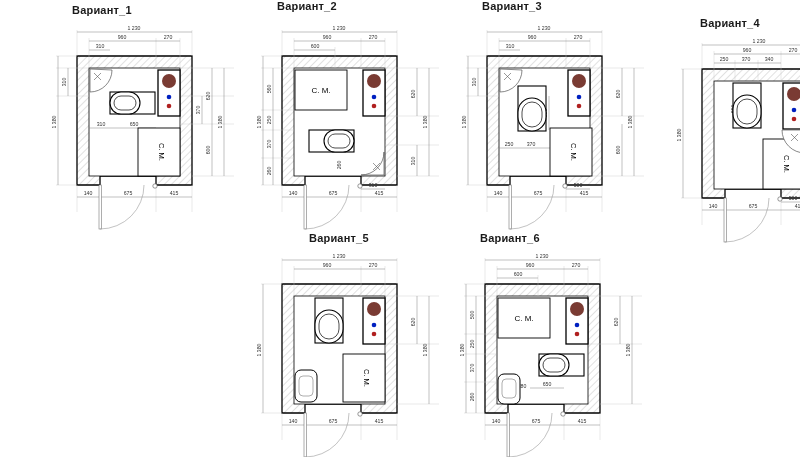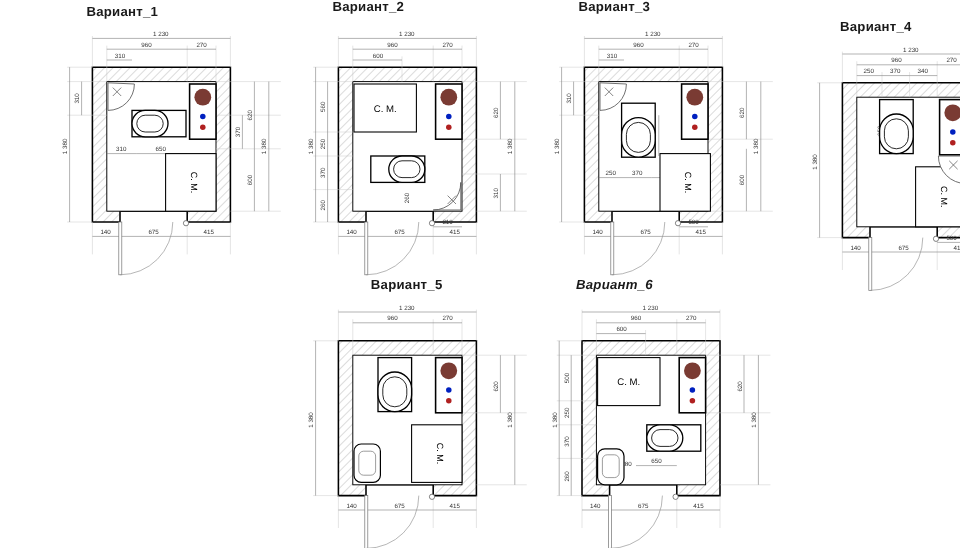--- a/index.html
+++ b/index.html
@@ -516,21 +516,21 @@
       </g>
       <g>
         <rect x="55" y="185" width="2.5" height="44" fill="#fff" stroke="#777" stroke-width="0.6"></rect>
         <path d="M56,229 A44,44 0 0,0 100,185" fill="none" stroke="#999" stroke-width="0.6"></path>
         <circle cx="111" cy="186" r="2.2" fill="#fff" stroke="#555" stroke-width="0.6"></circle>
       </g>
     </svg>
   </div>
 
   <div class="plan" style="left:408px;top:228px;">
-    <div class="plan-title" style="left:28px;top:4px;font-style:italic;">Вариант_6</div>
+    <div class="plan-title" style="left:28px;top:4px;">Вариант_6</div>
     <svg width="200" height="229" viewBox="0 0 200 229">
       <defs>
         <pattern id="h6" width="5" height="5" patternTransform="rotate(45)" patternUnits="userSpaceOnUse">
           <line x1="0" y1="0" x2="0" y2="5" stroke="#9a9a9a" stroke-width="0.6"></line>
         </pattern>
       </defs>
       <g>
         <path d="M33,56 H148 V185 H112 V176 H56 V185 H33 Z" fill="url(#h6)" stroke="#000" stroke-width="1.3"></path>
         <rect x="45" y="68" width="91" height="108" fill="#fff" stroke="#000" stroke-width="0.8"></rect>
       </g>

